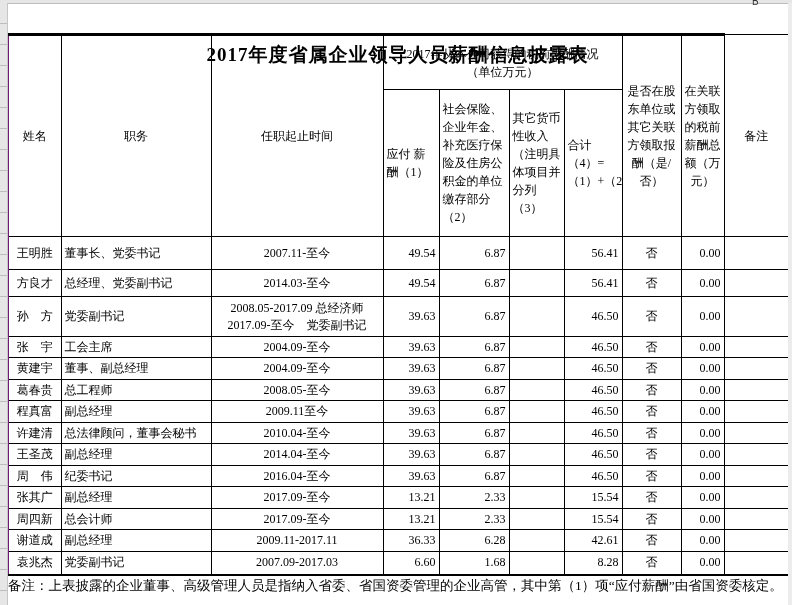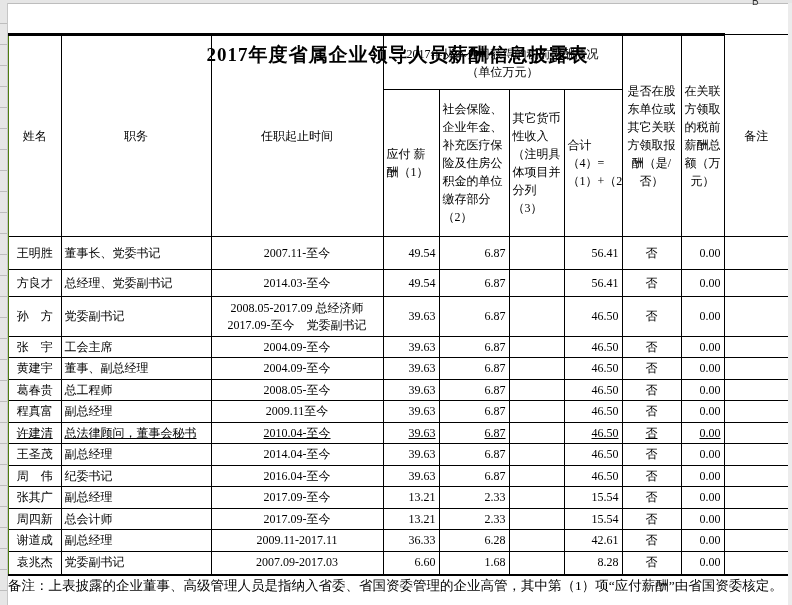--- a/index.html
+++ b/index.html
@@ -33,21 +33,21 @@
   }
   table.main {
     position:absolute; left:7px; top:33px; width:781px;
     border-collapse:collapse; table-layout:fixed;
   }
   table.main th, table.main td {
     border:1px solid #000; padding:0 3px; font-weight:normal;
     font-size:12px; overflow:hidden; vertical-align:middle;
   }
   
-  table.main .b-left   { border-left:2px solid #4d7c0f; }
+  table.main .b-left   { border-left:2px solid #701a75; }
   table.main .b-right  { border-right:2px solid #000; }
   thead tr:first-child th { border-top:3px solid #000;margin-top:26px; }
   thead tr:first-child th.h-remarks { border-top:1px solid #000; }
   tbody tr:last-child td { border-bottom:2px solid #000; }
   
   thead th { text-align:center; font-size:13px; line-height:18px; }
   th.h-group { font-size:13px; white-space:pre-line; }
   th.h-payable, th.h-insurance, th.h-other_income, th.h-total {
     text-align:left; padding:0 4px;
   }
@@ -184,21 +184,21 @@
           <td class="c-position">副总经理</td>
           <td class="c-tenure">2009.11至今</td>
           <td class="c-payable">39.63</td>
           <td class="c-insurance">6.87</td>
           <td class="c-other_income"></td>
           <td class="c-total">46.50</td>
           <td class="c-related_party">否</td>
           <td class="c-related_amount">0.00</td>
           <td class="c-remarks b-right"></td>
         </tr>
-        <tr style="height: 21px; text-decoration: underline;">
+        <tr style="height: 21px;">
           <td class="c-name b-left">许建清</td>
           <td class="c-position">总法律顾问，董事会秘书</td>
           <td class="c-tenure">2010.04-至今</td>
           <td class="c-payable">39.63</td>
           <td class="c-insurance">6.87</td>
           <td class="c-other_income"></td>
           <td class="c-total">46.50</td>
           <td class="c-related_party">否</td>
           <td class="c-related_amount">0.00</td>
           <td class="c-remarks b-right"></td>

